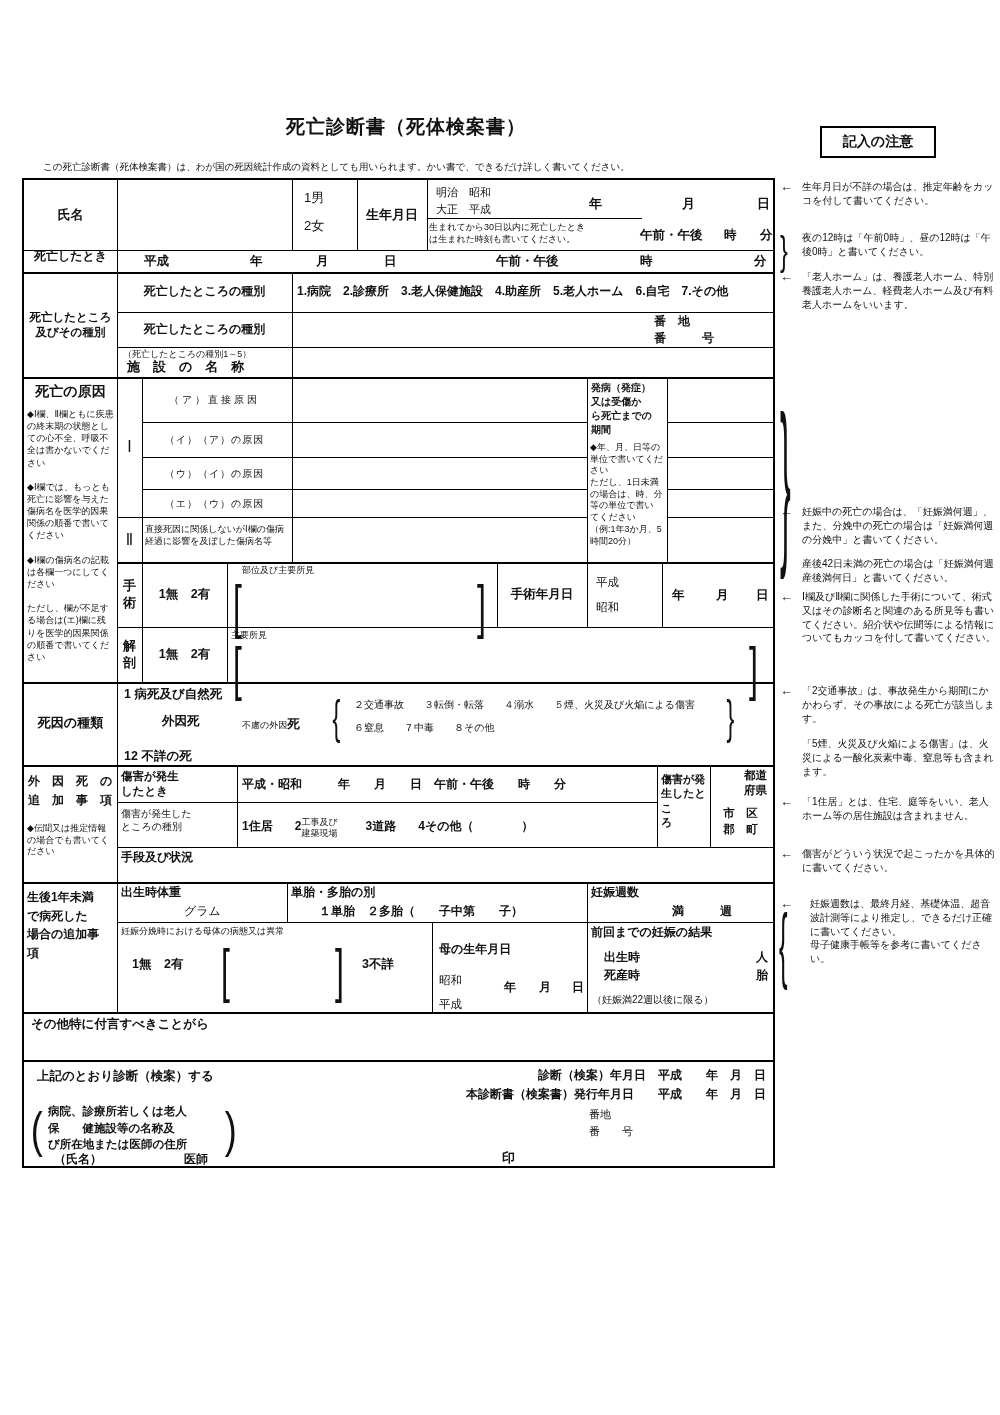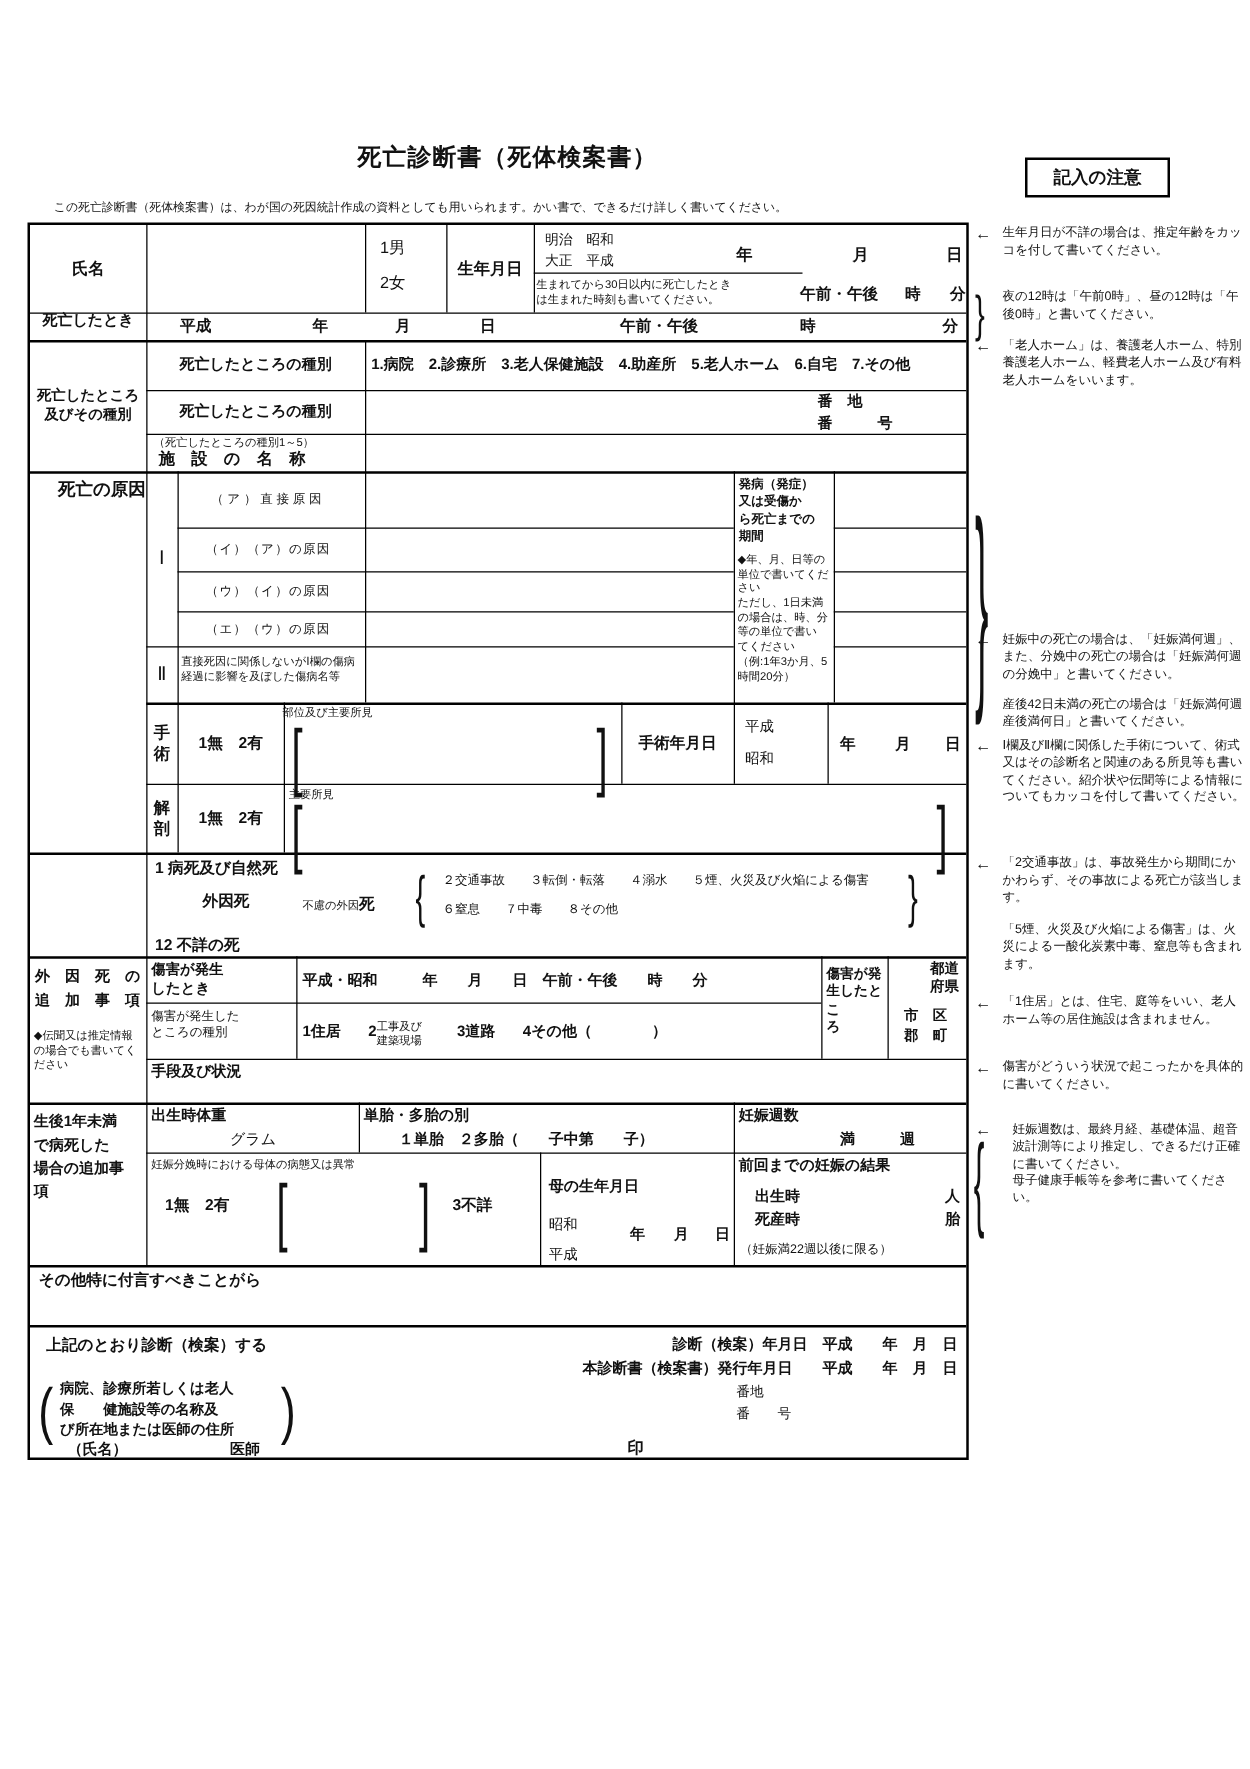--- a/index.html
+++ b/index.html
@@ -108,21 +108,28 @@
     <div class="t b s115 ctr" style="left:0;top:92px;width:93px;height:105px;">死亡したところ
 及びその種別</div>
     <div class="t b s12 ctr nw" style="left:93px;top:92px;width:175px;height:40px;">死亡したところの種別</div>
     <div class="t b s12 nw" style="left:273px;top:104px;">1.病院　2.診療所　3.老人保健施設　4.助産所　5.老人ホーム　6.自宅　7.その他</div>
     <div class="t b s12 ctr nw" style="left:93px;top:132px;width:175px;height:35px;">死亡したところの種別</div>
     <div class="t b s12" style="left:630px;top:134px;">番　地</div>
     <div class="t b s12" style="left:630px;top:151px;">番　　　号</div>
     <div class="t s9" style="left:99px;top:169px;">（死亡したところの種別1～5）</div>
     <div class="t b s13" style="left:103px;top:179px;">施　設　の　名　称</div>
 
-    <div class="t b s14 ctr nw" style="left:0;top:200px;width:93px;height:22px;margin-left:11px;">死亡の原因</div>
+    <div class="t b s14 ctr nw" style="left:0;top:200px;width:93px;height:22px;">死亡の原因</div>
+    <div class="t s9" style="left:3px;top:228px;width:88px;line-height:1.35;">◆Ⅰ欄、Ⅱ欄ともに疾患の終末期の状態としての心不全、呼吸不全は書かないでください
+
+◆Ⅰ欄では、もっとも死亡に影響を与えた傷病名を医学的因果関係の順番で書いてください
+
+◆Ⅰ欄の傷病名の記載は各欄一つにしてください
+
+ただし、欄が不足する場合は(エ)欄に残りを医学的因果関係の順番で書いてください</div>
     <div class="t s15 ctr" style="left:93px;top:197px;width:25px;height:140px;">Ⅰ</div>
     <div class="t s10 ctr nw" style="left:118px;top:197px;width:145px;height:45px;letter-spacing:3px;">（ア）直接原因</div>
     <div class="t s10 ctr nw" style="left:118px;top:242px;width:145px;height:35px;letter-spacing:1px;">（イ）（ア）の原因</div>
     <div class="t s10 ctr nw" style="left:118px;top:277px;width:145px;height:32px;letter-spacing:1px;">（ウ）（イ）の原因</div>
     <div class="t s10 ctr nw" style="left:118px;top:309px;width:145px;height:28px;letter-spacing:1px;">（エ）（ウ）の原因</div>
     <div class="t s15 ctr" style="left:93px;top:337px;width:25px;height:45px;">Ⅱ</div>
     <div class="t s9" style="left:121px;top:344px;width:148px;">直接死因に関係しないがⅠ欄の傷病
 経過に影響を及ぼした傷病名等</div>
     <div class="t b s105" style="left:567px;top:201px;width:74px;line-height:1.4;">発病（発症）
 又は受傷か
@@ -134,36 +141,37 @@
 ただし、1日未満
 の場合は、時、分
 等の単位で書い
 てください
 （例:1年3か月、5
 時間20分）</div>
 
     <div class="t b s13 ctr" style="left:93px;top:382px;width:25px;height:65px;">手
 術</div>
     <div class="t b s125 ctr nw" style="left:118px;top:382px;width:85px;height:65px;">1無　2有</div>
-    <div class="t s9" style="left:202px;top:385px;">部位及び主要所見</div>
+    <div class="t s9" style="left:218px;top:385px;">部位及び主要所見</div>
     <div class="brk" style="left:208px;top:396px;">[</div>
     <div class="brk" style="left:452px;top:396px;">]</div>
     <div class="t b s125 ctr nw" style="left:473px;top:382px;width:90px;height:65px;">手術年月日</div>
     <div class="t s115" style="left:572px;top:390px;line-height:2.2;"><span>平成</span><br><span>昭和</span></div>
     <div class="t b s125" style="left:648px;top:407px;">年</div>
     <div class="t b s125" style="left:692px;top:407px;">月</div>
     <div class="t b s125" style="left:732px;top:407px;">日</div>
 
     <div class="t b s13 ctr" style="left:93px;top:447px;width:25px;height:55px;">解
 剖</div>
     <div class="t b s125 ctr nw" style="left:118px;top:447px;width:85px;height:55px;">1無　2有</div>
     <div class="t s9" style="left:207px;top:450px;">主要所見</div>
     <div class="brk" style="left:208px;top:458px;">[</div>
     <div class="brk" style="left:724px;top:458px;">]</div>
 
+    <div class="t b s13 ctr nw" style="left:0;top:502px;width:93px;height:83px;">死因の種類</div>
     <div class="t b s125" style="left:100px;top:506px;">1 病死及び自然死</div>
     <div class="t b s125" style="left:138px;top:533px;">外因死</div>
     <div class="t nw" style="left:218px;top:533px;"><span class="s9">不慮の外因</span><span class="b s125">死</span></div>
     <div class="cbr" style="left:308px;top:514px;">{</div>
     <div class="t s105 nw" style="left:330px;top:518px;">２交通事故　　３転倒・転落　　４溺水　　５煙、火災及び火焔による傷害</div>
     <div class="t s105 nw" style="left:330px;top:541px;">６窒息　　７中毒　　８その他</div>
     <div class="cbr" style="left:702px;top:514px;">}</div>
     <div class="t b s125" style="left:100px;top:568px;">12 不詳の死</div>
 
     <div class="t b s12" style="left:4px;top:592px;line-height:1.6;">外　因　死　の

